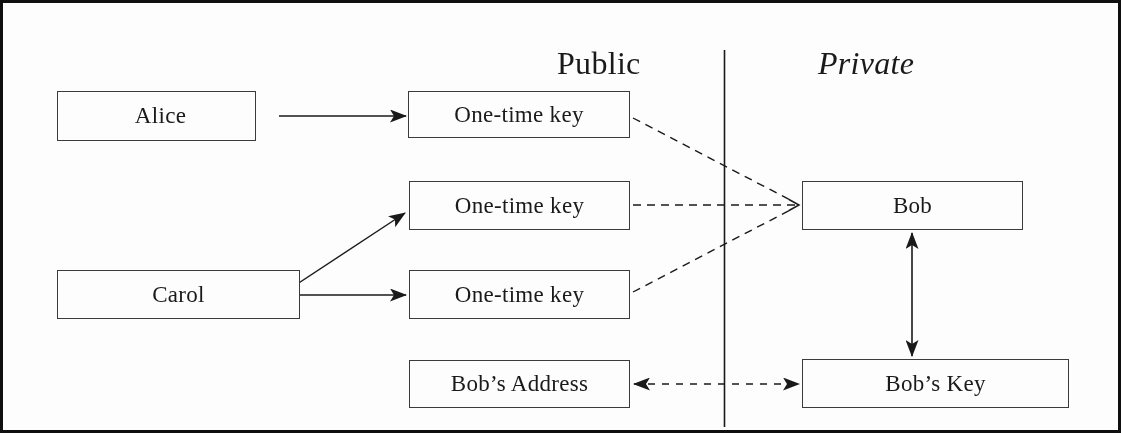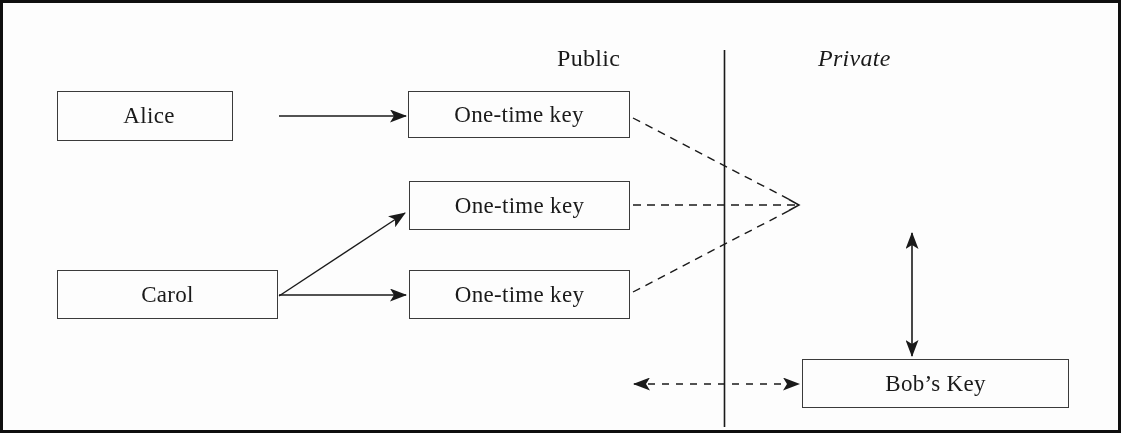--- a/index.html
+++ b/index.html
@@ -38,29 +38,29 @@
     display: flex;
     align-items: center;
     justify-content: center;
     font-size: 23px;
     color: var(--ink, #1a1a1a);
     letter-spacing: 0.3px;
     z-index: 2;
   }
   .col-header {
     position: absolute;
-    font-size: 24px;
+    font-size: 32px;
     color: var(--ink, #1a1a1a);
     letter-spacing: 0.3px;
     white-space: nowrap;
     z-index: 2;
   }
   
-  .n-alice        { left: 57px;  top: 91px;  width: 176px; height: 50px; padding-left: 8px; }
-  .n-carol        { left: 57px;  top: 270px; width: 221px; height: 49px; }
+  .n-alice        { left: 57px;  top: 91px;  width: 199px; height: 50px; padding-left: 8px; }
+  .n-carol        { left: 57px;  top: 270px; width: 243px; height: 49px; }
   .n-otk1         { left: 408px; top: 91px;  width: 222px; height: 47px; }
   .n-otk2         { left: 409px; top: 181px; width: 221px; height: 49px; }
   .n-otk3         { left: 409px; top: 270px; width: 221px; height: 49px; }
   .n-bobs-address { left: 409px; top: 360px; width: 221px; height: 48px; }
   .n-bob          { left: 802px; top: 181px; width: 221px; height: 49px; }
   .n-bobs-key     { left: 802px; top: 359px; width: 267px; height: 49px; }
   .h-public  { left: 557px; top: 45px; }
   .h-private { left: 818px; top: 45px; font-style: italic; }
 </style>
 </head>
@@ -94,16 +94,18 @@
   </svg>
 
   <div class="col-header h-public">Public</div>
   <div class="col-header h-private">Private</div>
 
   <div class="node n-alice">Alice</div>
   <div class="node n-carol">Carol</div>
   <div class="node n-otk1">One-time key</div>
   <div class="node n-otk2">One-time key</div>
   <div class="node n-otk3">One-time key</div>
+  <div class="node n-bobs-address">Bob’s Address</div>
+  <div class="node n-bob">Bob</div>
   <div class="node n-bobs-key">Bob’s Key</div>
 
   <div class="frame"></div>
 </div>
 
 </body></html>

